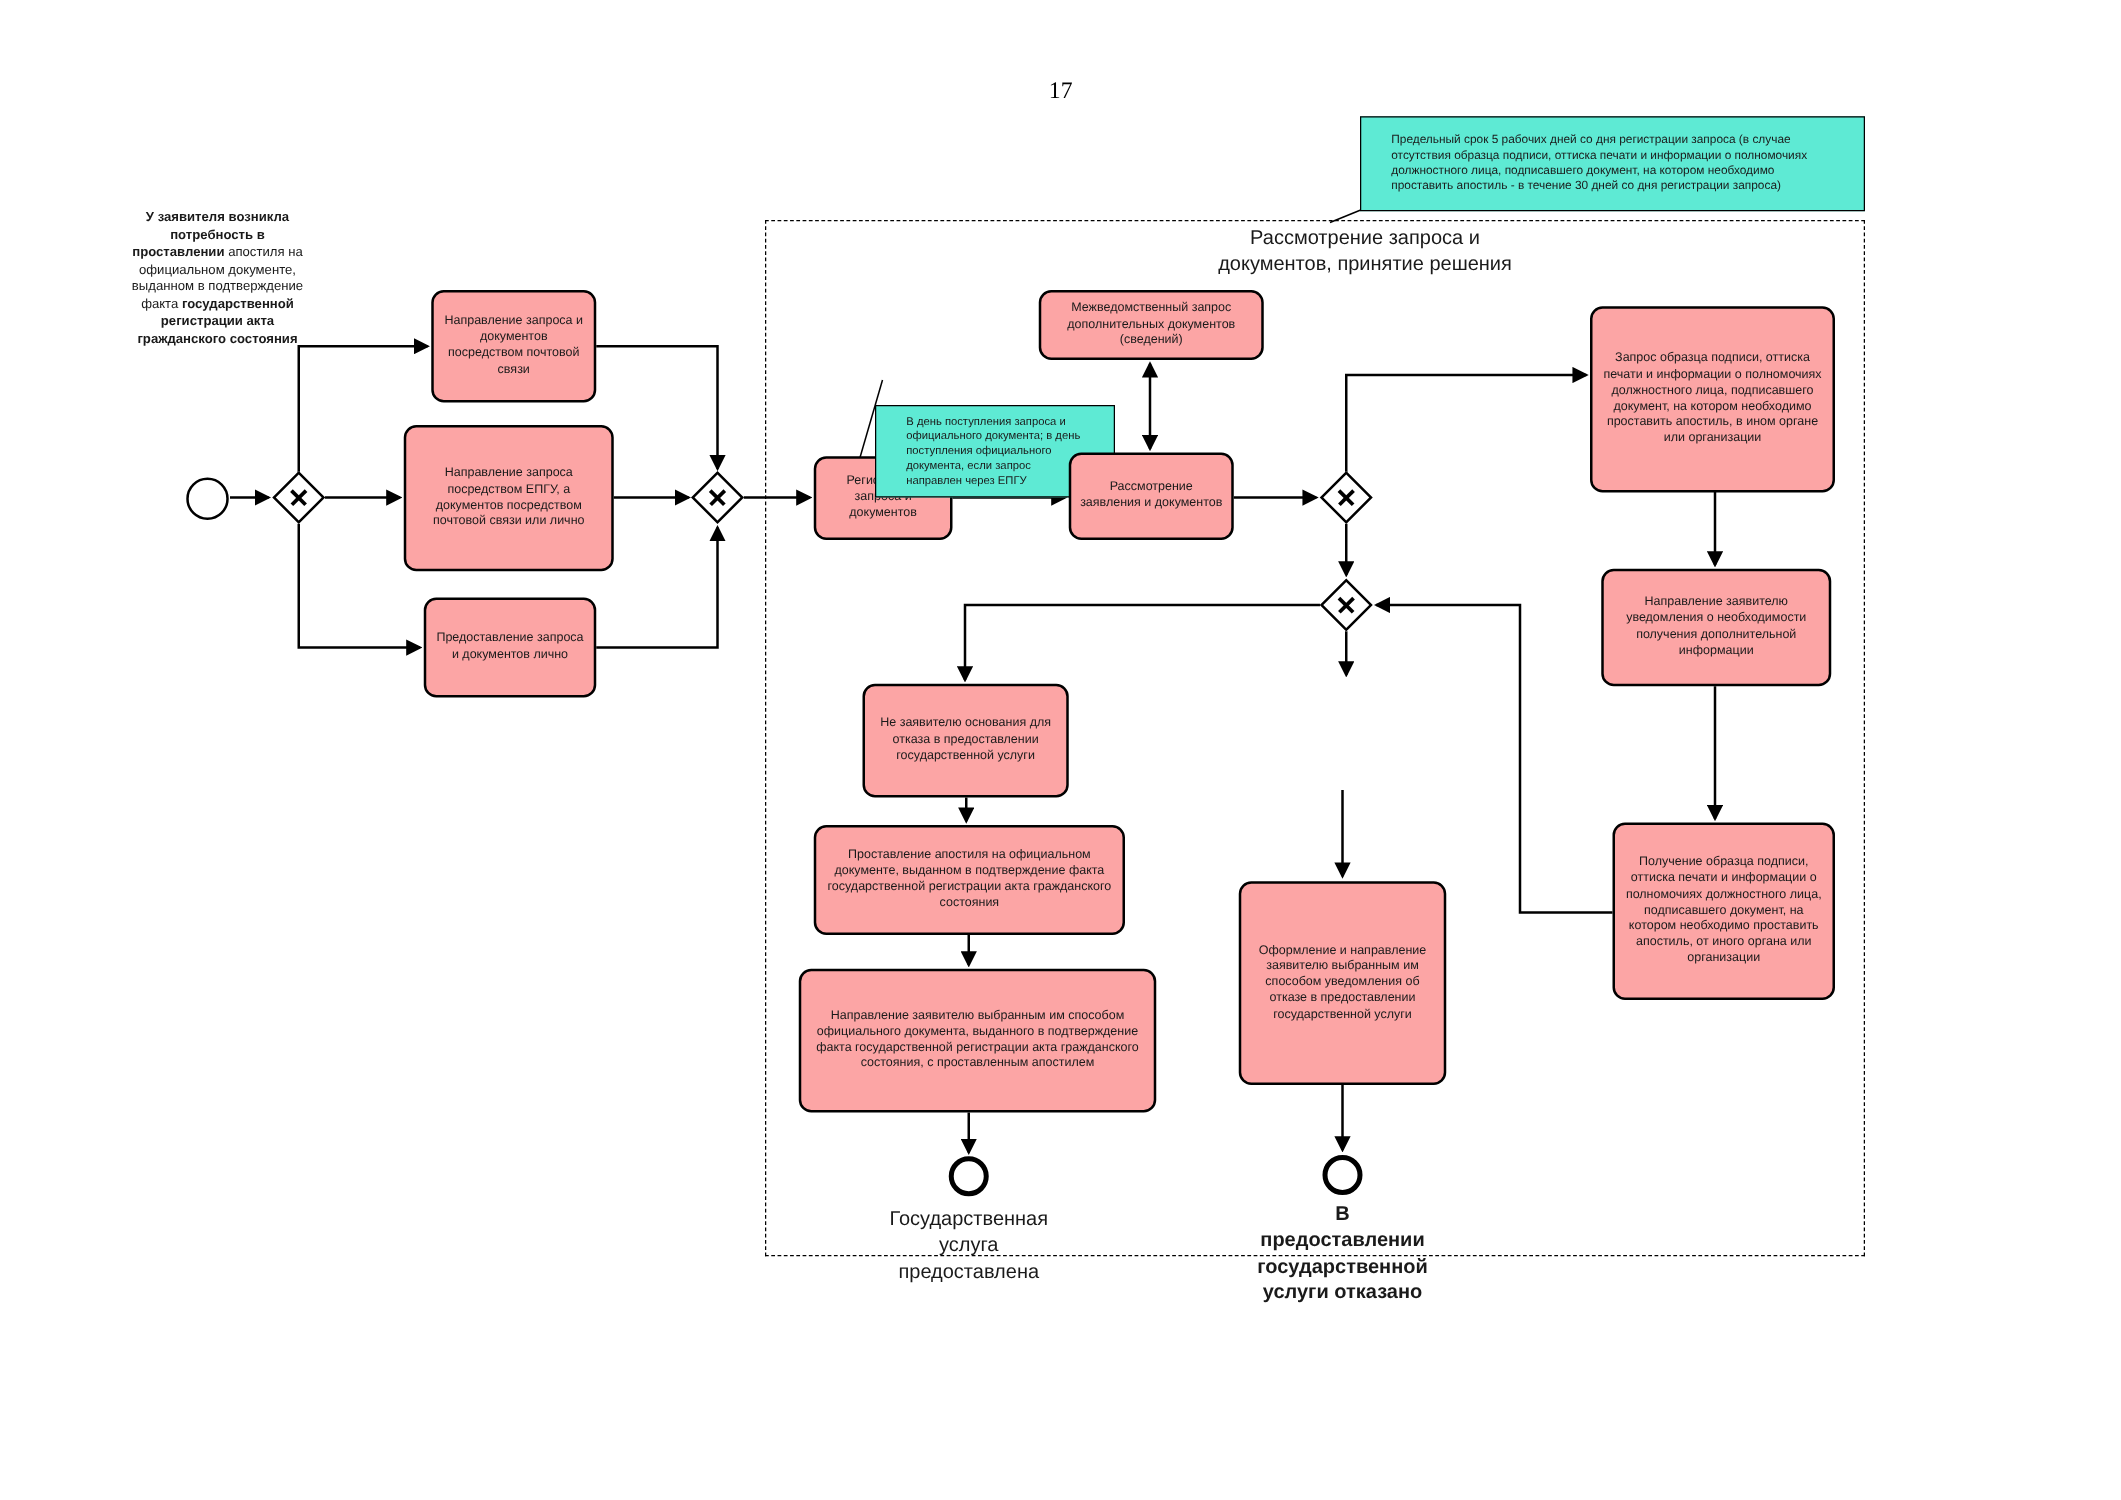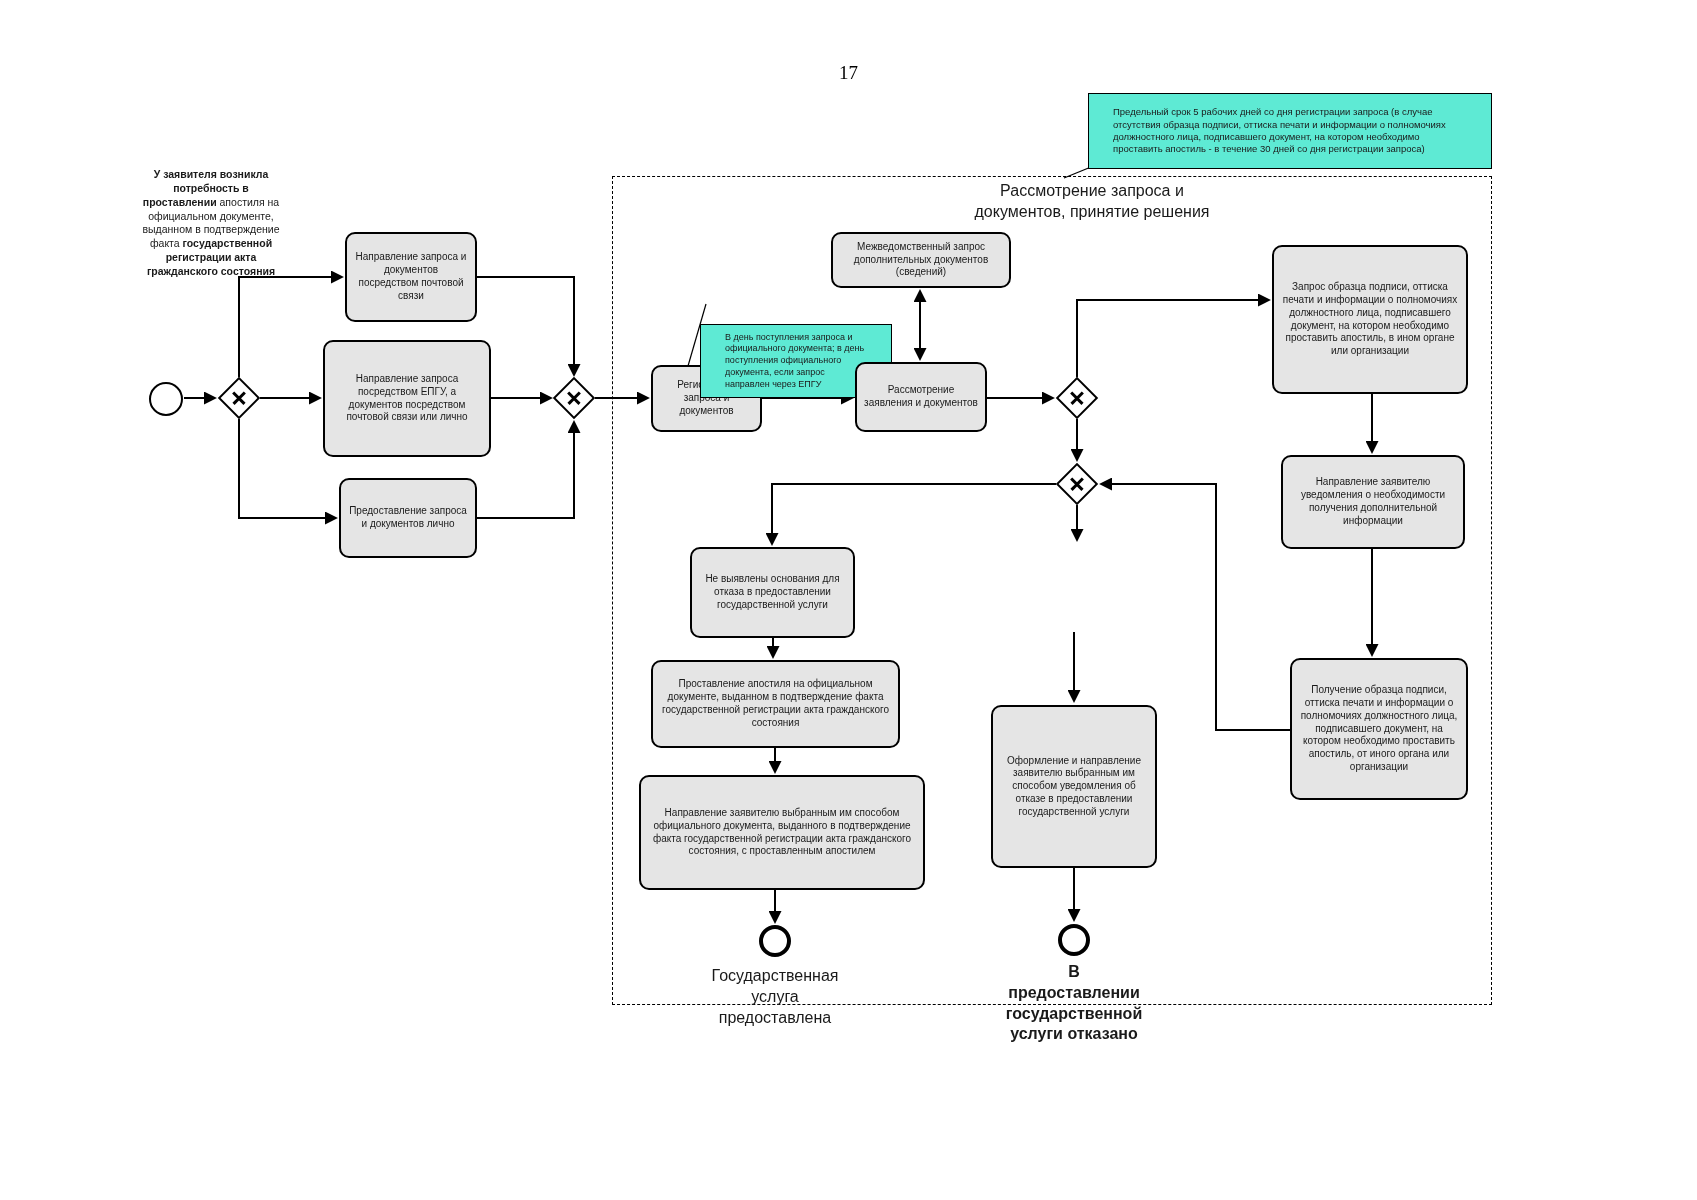--- a/index.html
+++ b/index.html
@@ -25,21 +25,21 @@
   .subprocess {
     position: absolute;
     border: 1.5px dashed #000;
     background: transparent;
     z-index: 0;
   }
   .task {
     position: absolute;
     border: 2px solid #000;
     border-radius: 10px;
-    background: #e5e5e5;
+    background: #fca5a5;
     display: flex;
     align-items: center;
     justify-content: center;
     text-align: center;
     font-size: 10px;
     line-height: 1.28;
     padding: 4px 6px;
     z-index: 2;
   }
   .note {
@@ -79,21 +79,21 @@
   .event.start { width: 34px; height: 34px; border: 2.5px solid #000; }
   .event.end { width: 32px; height: 32px; border: 4.5px solid #000; }
   .label {
     position: absolute;
     text-align: center;
     font-size: 16px;
     line-height: 1.3;
     z-index: 2;
   }
   .label.bold { font-weight: bold; }
-  .start-label { font-size: 10.5px; line-height: 1.32; margin-left: 37px; }
+  .start-label { font-size: 10.5px; line-height: 1.32; }
 </style>
 </head>
 <body>
 
 <div class="canvas">
 
   <div class="page-num">17</div>
 
   <svg class="connectors" width="1697" height="1200" viewBox="0 0 1697 1200">
     <defs>
@@ -155,21 +155,21 @@
   <div class="task" style="left:651px; top:365px; width:111px; height:67px;">Регистрация запроса и документов</div>
   <div class="note" style="left:700px; top:288px; width:192px; height:74px; font-size:9px;margin-top:36px;">В день поступления запроса и официального документа; в день поступления официального документа, если запрос направлен через ЕПГУ</div>
 
   <div class="task" style="left:855px; top:362px; width:132px; height:70px;">Рассмотрение заявления и документов</div>
   <div class="task" style="left:831px; top:232px; width:180px; height:56px;">Межведомственный запрос дополнительных документов (сведений)</div>
 
   <div class="task" style="left:1272px; top:245px; width:196px; height:149px;">Запрос образца подписи, оттиска печати и информации о полномочиях должностного лица, подписавшего документ, на котором необходимо проставить апостиль, в ином органе или организации</div>
   <div class="task" style="left:1281px; top:455px; width:184px; height:94px;">Направление заявителю уведомления о необходимости получения дополнительной информации</div>
   <div class="task" style="left:1290px; top:658px; width:178px; height:142px;">Получение образца подписи, оттиска печати и информации о полномочиях должностного лица, подписавшего документ, на котором необходимо проставить апостиль, от иного органа или организации</div>
 
-  <div class="task" style="left:690px; top:547px; width:165px; height:91px;">Не выявлены основания для отказа в предоставлении государственной услуги</div>
+  <div class="task" style="left:690px; top:547px; width:165px; height:91px;">Не заявителю основания для отказа в предоставлении государственной услуги</div>
 
   <div class="task" style="left:651px; top:660px; width:249px; height:88px;">Проставление апостиля на официальном документе, выданном в подтверждение факта государственной регистрации акта гражданского состояния</div>
   <div class="task" style="left:639px; top:775px; width:286px; height:115px;">Направление заявителю выбранным им способом официального документа, выданного в подтверждение факта государственной регистрации акта гражданского состояния, с проставленным апостилем</div>
 
   <div class="task" style="left:991px; top:705px; width:166px; height:163px;">Оформление и направление заявителю выбранным им способом уведомления об отказе в предоставлении государственной услуги</div>
 
   <div class="event end" style="left:759px; top:925px;"></div>
   <div class="label" style="left:695px; top:966px; width:160px;">Государственная услуга предоставлена</div>
 
   <div class="event end" style="left:1058px; top:924px;"></div>

